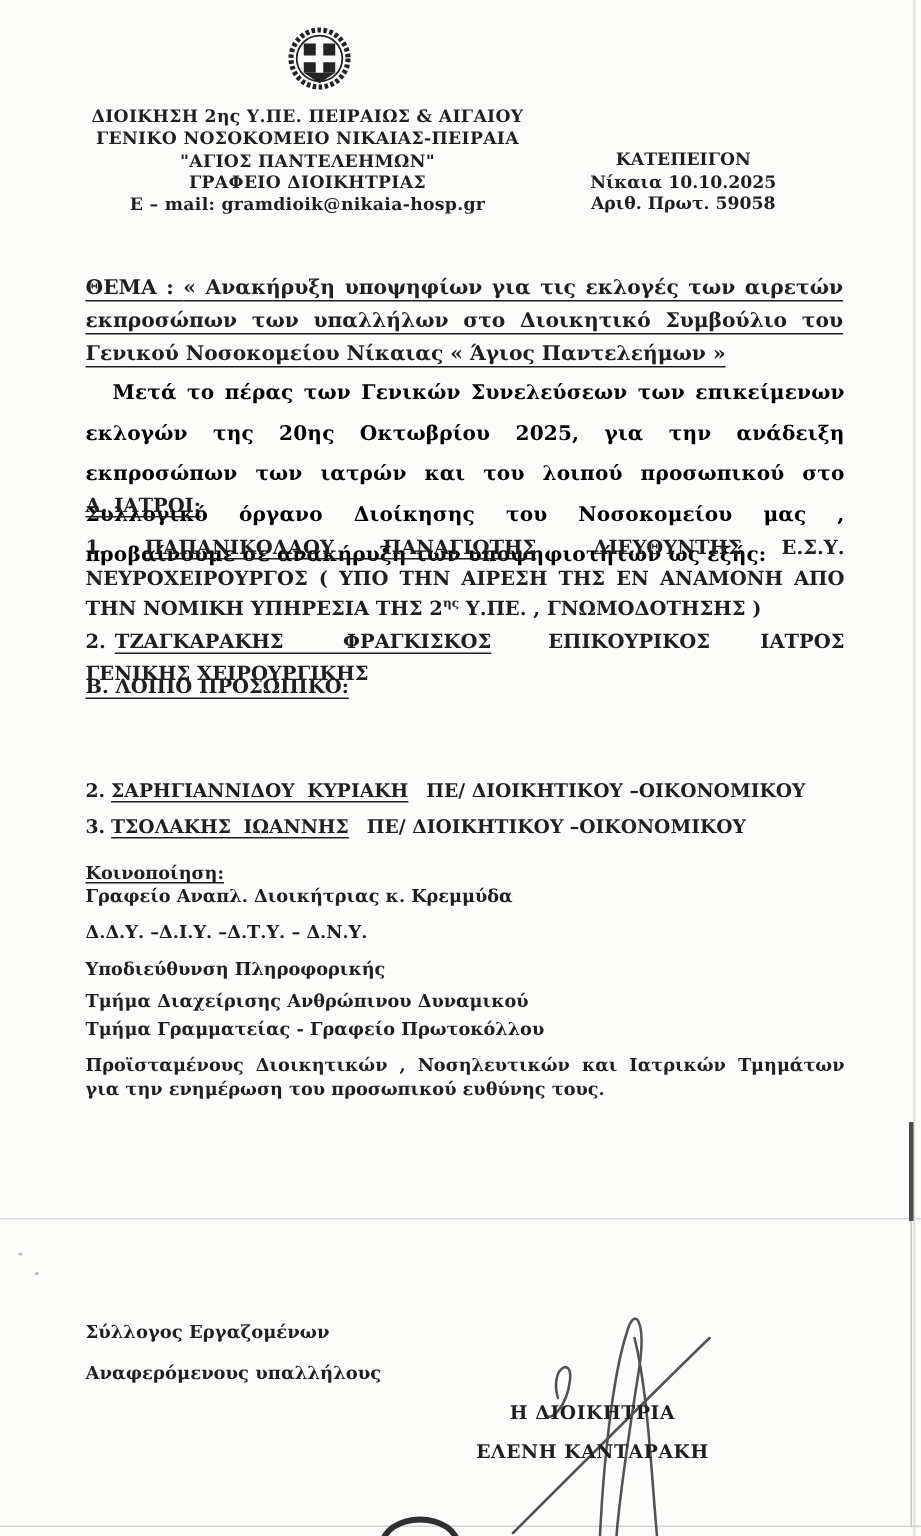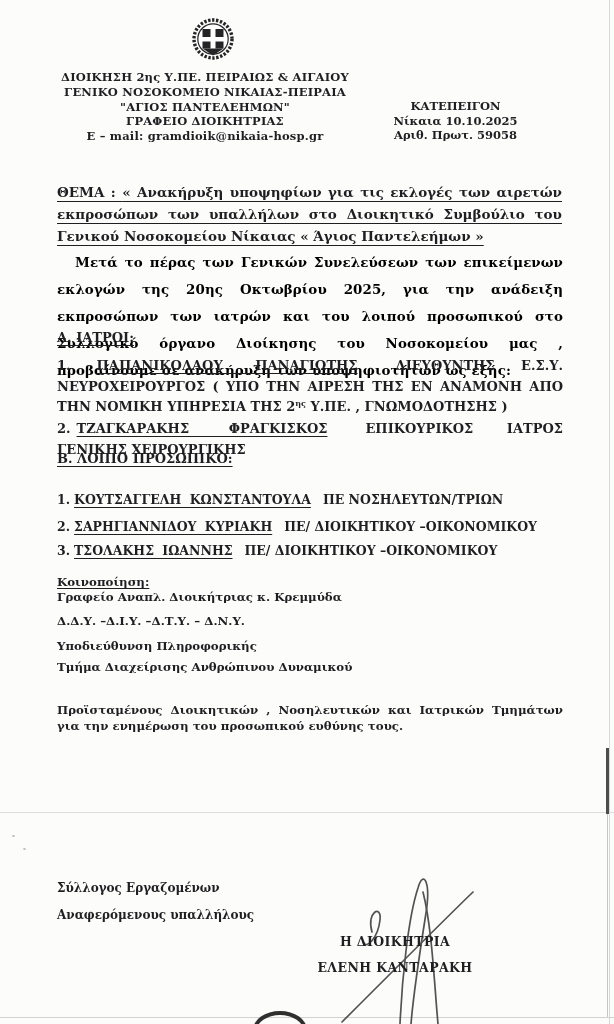--- a/index.html
+++ b/index.html
@@ -119,35 +119,33 @@
   <div class="abs doc-item" style="left:57px;top:356px;width:506px;">
     <span class="num">1.</span><span class="name">ΠΑΠΑΝΙΚΟΛΑΟΥ ΠΑΝΑΓΙΩΤΗΣ</span><span class="gap"></span><span><span>ΔΙΕΥΘΥΝΤΗΣ Ε.Σ.Υ. ΝΕΥΡΟΧΕΙΡΟΥΡΓΟΣ ( ΥΠΟ ΤΗΝ ΑΙΡΕΣΗ ΤΗΣ ΕΝ ΑΝΑΜΟΝΗ ΑΠΟ ΤΗΝ ΝΟΜΙΚΗ ΥΠΗΡΕΣΙΑ ΤΗΣ 2</span><sup>ης</sup><span> Υ.ΠΕ. , ΓΝΩΜΟΔΟΤΗΣΗΣ )</span></span>
   </div>
 
   <div class="abs doc-item" style="left:57px;top:419px;width:506px;">
     <span class="num" style="margin-right:6px;">2.</span><span class="name">ΤΖΑΓΚΑΡΑΚΗΣ ΦΡΑΓΚΙΣΚΟΣ</span><span class="gap"></span><span>ΕΠΙΚΟΥΡΙΚΟΣ ΙΑΤΡΟΣ ΓΕΝΙΚΗΣ ΧΕΙΡΟΥΡΓΙΚΗΣ</span>
   </div>
 
   <div class="abs sec-heading" style="left:57px;top:451px;">Β. ΛΟΙΠΟ ΠΡΟΣΩΠΙΚΟ:</div>
 
-  <div class="abs staff-item" style="left:57px;top:492px;">
-    <span class="num">1.</span><span class="name">ΚΟΥΤΣΑΓΓΕΛΗ ΚΩΝΣΤΑΝΤΟΥΛΑ</span><span class="role">ΠΕ ΝΟΣΗΛΕΥΤΩΝ/ΤΡΙΩΝ</span>
-  </div>
   <div class="abs staff-item" style="left:57px;top:519px;">
     <span class="num">2.</span><span class="name">ΣΑΡΗΓΙΑΝΝΙΔΟΥ ΚΥΡΙΑΚΗ</span><span class="role">ΠΕ/ ΔΙΟΙΚΗΤΙΚΟΥ –ΟΙΚΟΝΟΜΙΚΟΥ</span>
   </div>
   <div class="abs staff-item" style="left:57px;top:543px;">
     <span class="num">3.</span><span class="name">ΤΣΟΛΑΚΗΣ ΙΩΑΝΝΗΣ</span><span class="role">ΠΕ/ ΔΙΟΙΚΗΤΙΚΟΥ –ΟΙΚΟΝΟΜΙΚΟΥ</span>
   </div>
 
   <div class="abs dist dist-heading" style="left:57px;top:575px;">Κοινοποίηση:</div>
   <div class="abs dist" style="left:57px;top:614px;">Δ.Δ.Υ. –Δ.Ι.Υ. –Δ.Τ.Υ. – Δ.Ν.Υ.</div>
   <div class="abs dist" style="left:57px;top:590px;">Γραφείο Αναπλ. Διοικήτριας  κ. Κρεμμύδα</div>
   <div class="abs dist" style="left:57px;top:639px;">Υποδιεύθυνση Πληροφορικής</div>
   <div class="abs dist" style="left:57px;top:660px;">Τμήμα Διαχείρισης Ανθρώπινου Δυναμικού</div>
+  <div class="abs dist" style="left:57px;top:679px;">Τμήμα Γραμματείας - Γραφείο Πρωτοκόλλου</div>
   <div class="abs dist-note">Προϊσταμένους Διοικητικών , Νοσηλευτικών και Ιατρικών Τμημάτων για την ενημέρωση του προσωπικού ευθύνης τους.</div>
 
   <div class="abs seam" style="top:812px;"></div>
   <div class="abs edge-faint"></div>
   <div class="abs edge-dark"></div>
   <div class="abs edge-lower"></div>
   <div class="abs speck" style="left:12px;top:835px;"></div>
   <div class="abs speck" style="left:23px;top:848px;"></div>
   <div class="abs seam" style="top:1017px;background:#d2d2d0;"></div>
   <div class="abs stamp-blob"></div>

